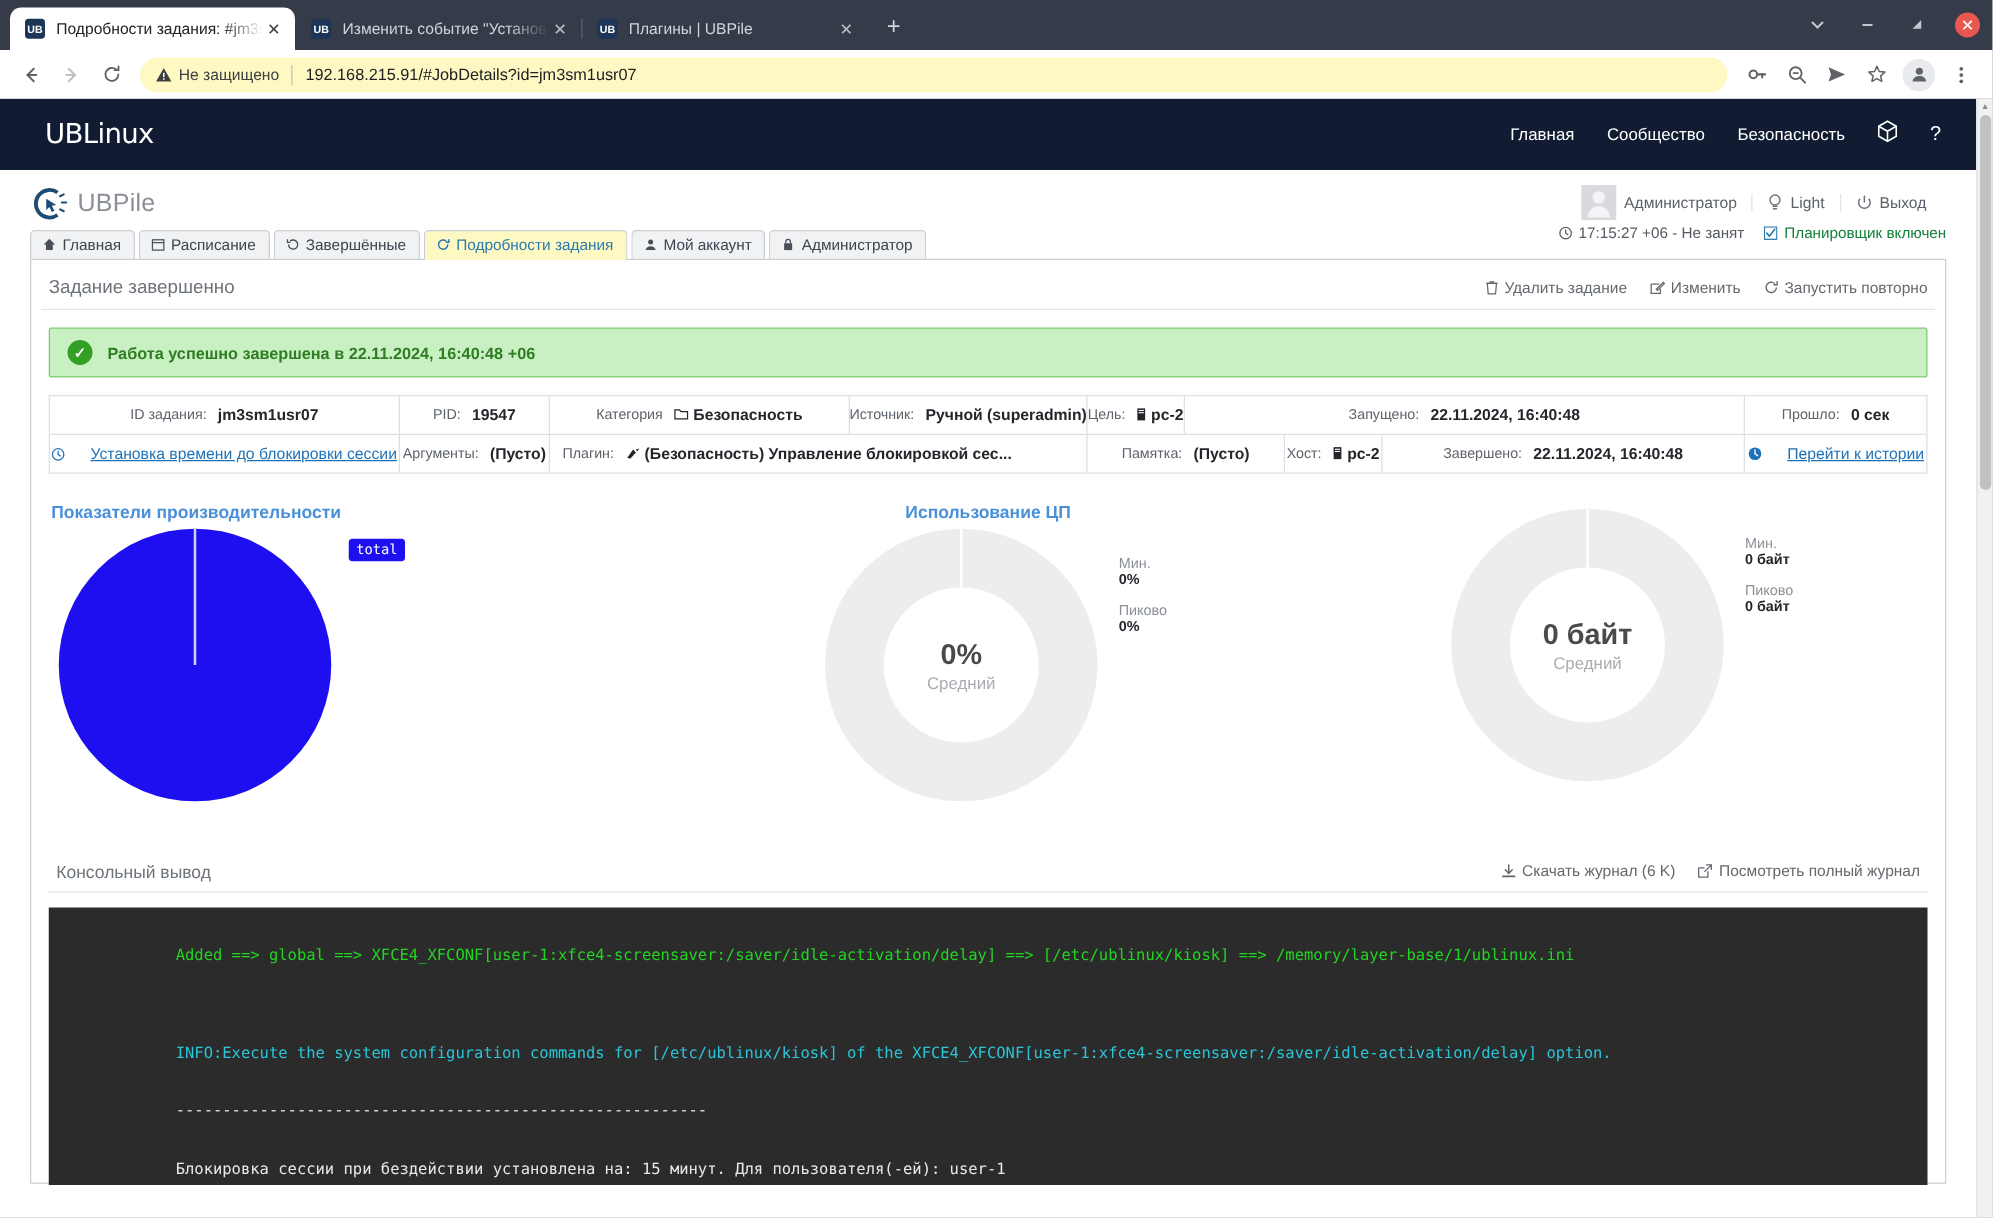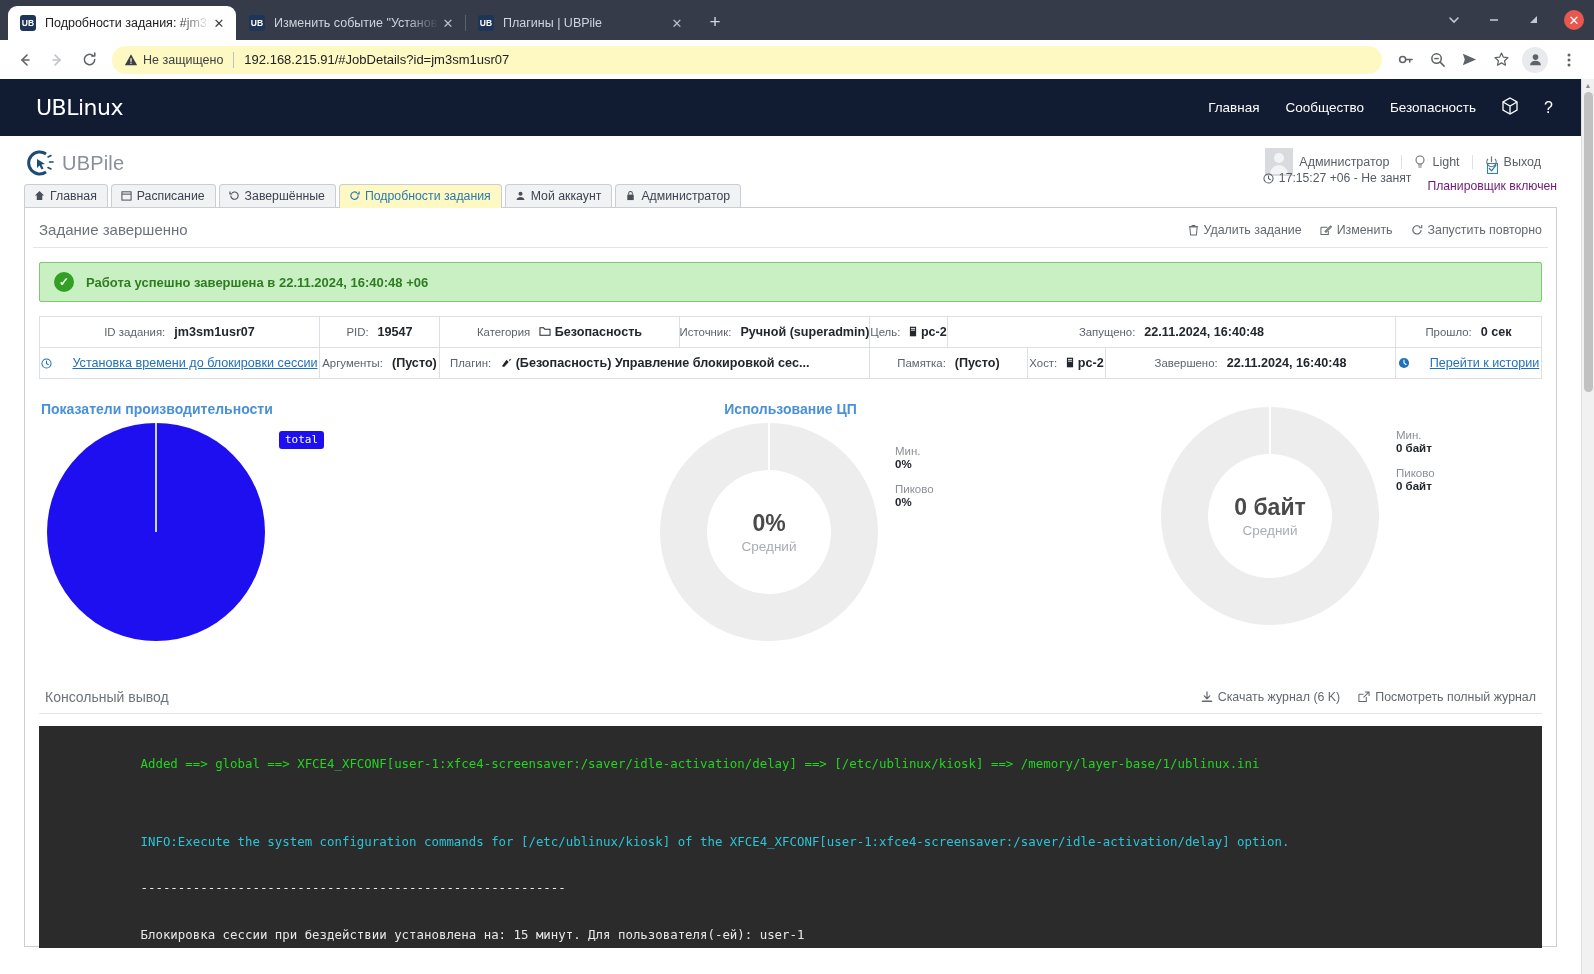--- a/index.html
+++ b/index.html
@@ -100,21 +100,21 @@
   .tabsrow { display: flex; align-items: flex-end; padding: 0 24px; position: relative; height: 28px; }
   .ptab {
     border: 1px solid #c9ced4; border-bottom: none; background: #f1f2f4;
     border-radius: 4px 4px 0 0; padding: 4px 10px 5px 9px; font-size: 12.3px;
     color: #3c4450; margin-right: 3px; display: flex; align-items: center; gap: 5px;
     line-height: 1.15;
   }
   .ptab.active { background: #fef9c3; color: #2a7ab0; border-color: #c9ced4; position: relative; z-index: 3; }
   .tabsrow .status { margin-left: auto; display: flex; align-items: center; gap: 16px;
      font-size: 12.2px; color: #555b63; padding-bottom: 15px; }
-  .tabsrow .status .sched { color: #701a75; display: flex; align-items: center; gap: 5px; flex-direction: column; }
+  .tabsrow .status .sched { color: #15803d; display: flex; align-items: center; gap: 5px; }
   .tabsrow .status .idle { display: flex; align-items: center; gap: 5px; }
 
   .panel {
     margin: 0 24px; border: 1px solid #c9ced4; background: #fff; height: 740px;
     position: relative; top: -1px; padding: 0 8px;
   }
   .panel-head { display: flex; align-items: center; padding: 13px 6px 9px 6px; border-bottom: 1px solid #e3e6e9; }
   .panel-title { font-size: 15px; color: #6d737a; }
   .panel-actions { margin-left: auto; display: flex; gap: 18px; font-size: 12.4px; color: #63696f; }
   .panel-actions span { display: flex; align-items: center; gap: 5px; }

